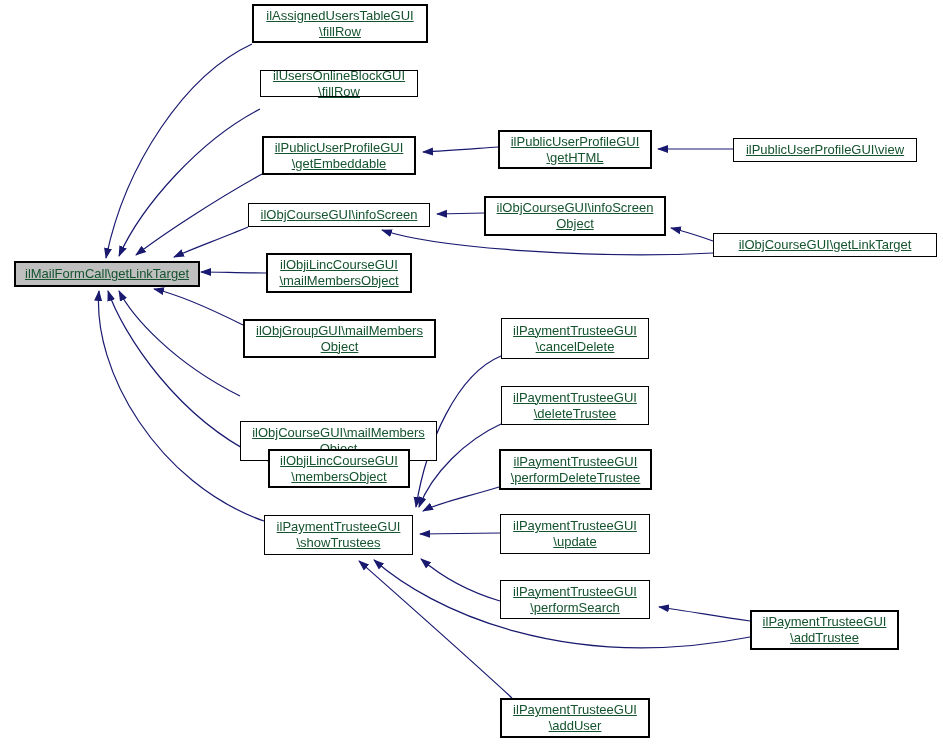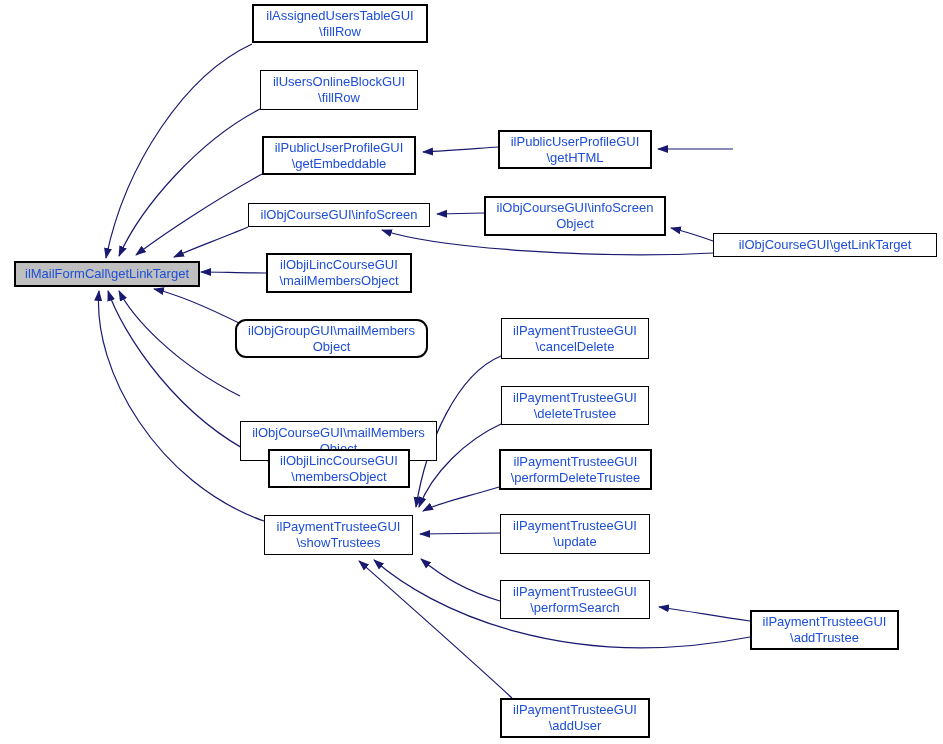--- a/index.html
+++ b/index.html
@@ -11,22 +11,23 @@
   }
   svg.edges { position:absolute; left:0; top:0; width:943px; height:744px; }
   .edge { fill:none; stroke:var(--edge,#191970); stroke-width:1.2px; }
   .arrowhead { fill:var(--edge,#191970); stroke:none; }
   .node {
     position:absolute; box-sizing:border-box;
     display:flex; align-items:center; justify-content:center;
     text-align:center; white-space:pre-line;
     background:var(--node_fill,#ffffff);
     border:1px solid var(--node_border,#000000);
-    color:#1d4ed8; font-size:13px; line-height:16px;
+    color:#14532d; font-size:13px; line-height:16px;
     cursor:pointer;
+    text-decoration:underline;
   }
   .node.thick { border-width:2px; }
   .node.main  { background:var(--highlight_fill,#bfbfbf); border-width:2px; }
 </style>
 </head>
 <body>
 
 <div class="canvas">
 
   <svg class="edges" viewBox="0 0 943 744">
@@ -55,33 +56,34 @@
     <path class="edge" marker-end="url(#arrow)" d="M500,533 L420,534"></path>
     <path class="edge" marker-end="url(#arrow)" d="M500,601 C466,591 441,576 421,559"></path>
     <path class="edge" marker-end="url(#arrow)" d="M750,621 C716,616 687,611 659,607"></path>
     <path class="edge" marker-end="url(#arrow)" d="M750,637 C565,673 432,611 374,560"></path>
     <path class="edge" marker-end="url(#arrow)" d="M512,698 C462,652 402,599 359,561"></path>
   </svg>
 
   <div class="node main" style="left:6px;   top:261px; width:186px; height:26px;margin-left:8px;">ilMailFormCall\getLinkTarget</div>
   <div class="node thick" style="left:252px; top:4px;   width:176px; height:39px;">ilAssignedUsersTableGUI
 \fillRow</div>
-  <div class="node" style="left:260px; top:70px;  width:158px; height:40px;">ilUsersOnlineBlockGUI
+  <div class="node" style="left:260px; top:70px;  width:158px; height:27px;">ilUsersOnlineBlockGUI
 \fillRow</div>
   <div class="node thick" style="left:262px; top:136px; width:154px; height:39px;">ilPublicUserProfileGUI
 \getEmbeddable</div>
   <div class="node thick" style="left:498px; top:130px; width:154px; height:39px;">ilPublicUserProfileGUI
 \getHTML</div>
+  <div class="node" style="left:733px; top:138px; width:184px; height:24px;">ilPublicUserProfileGUI\view</div>
   <div class="node" style="left:248px; top:203px; width:182px; height:24px;">ilObjCourseGUI\infoScreen</div>
   <div class="node thick" style="left:484px; top:196px; width:182px; height:40px;">ilObjCourseGUI\infoScreen
 Object</div>
   <div class="node" style="left:713px; top:233px; width:224px; height:24px;">ilObjCourseGUI\getLinkTarget</div>
   <div class="node thick" style="left:266px; top:253px; width:146px; height:40px;">ilObjiLincCourseGUI
 \mailMembersObject</div>
-  <div class="node thick" style="left:235px; top:319px; width:193px; height:39px;border-radius:11px;">ilObjGroupGUI\mailMembers
+  <div class="node thick" style="left:243px; top:319px; width:193px; height:39px;">ilObjGroupGUI\mailMembers
 Object</div>
   <div class="node" style="left:240px; top:385px; width:197px; height:40px;margin-top:36px;">ilObjCourseGUI\mailMembers
 Object</div>
   <div class="node thick" style="left:268px; top:449px; width:142px; height:39px;">ilObjiLincCourseGUI
 \membersObject</div>
   <div class="node" style="left:264px; top:515px; width:149px; height:40px;">ilPaymentTrusteeGUI
 \showTrustees</div>
   <div class="node" style="left:501px; top:318px; width:148px; height:41px;">ilPaymentTrusteeGUI
 \cancelDelete</div>
   <div class="node" style="left:501px; top:386px; width:148px; height:39px;">ilPaymentTrusteeGUI

